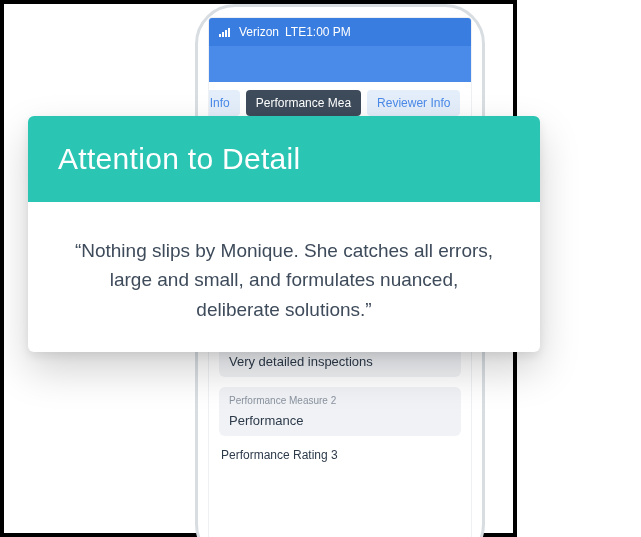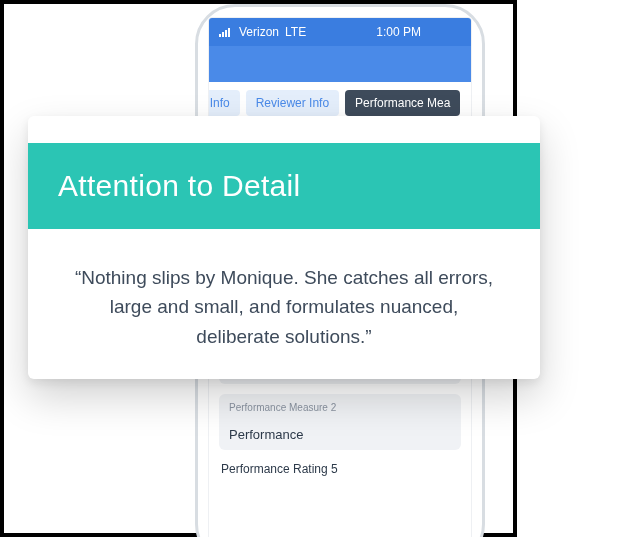--- a/index.html
+++ b/index.html
@@ -37,21 +37,21 @@
     height: 28px;
     background: #3a7de0;
     color: #fff;
     display: flex;
     align-items: center;
     padding: 0 10px;
     font-size: 12px;
     font-weight: 500;
   }
   .status-left { display: flex; align-items: center; gap: 6px; }
-  .status-center { flex: 1; text-align: right; }
+  .status-center { flex: 1; text-align: left; }
   .signal-icon svg { display: block; }
   .header-bar {
     height: 36px;
     background: #4a8ae8;
   }
   .tabs {
     display: flex;
     gap: 6px;
     padding: 8px 8px;
     background: #fff;
@@ -81,21 +81,21 @@
   .hr { height: 1px; background: #e5e8ec; margin: 2px 0; }
   .spacer { height: 170px; } 
   .field-card {
     background: #f0f2f5;
     border-radius: 6px;
     padding: 8px 10px;
   }
   .field-label {
     font-size: 10px;
     color: #8a93a0;
-    margin-bottom: 14px;
+    margin-bottom: 7px;
   }
   .field-value {
     font-size: 13px;
     color: #2d3a4a;
   }
   .plain-label {
     font-size: 12px;
     color: #2d3a4a;
     padding: 2px 2px 0 2px;
   }
@@ -111,21 +111,20 @@
     box-shadow: 0 18px 40px rgba(0,0,0,0.18), 0 4px 10px rgba(0,0,0,0.08);
     overflow: hidden;
   }
   .card-header {
     background: #2bc5b4;
     color: #fff;
     padding: 26px 30px;
     font-size: 30px;
     font-weight: 300;
     letter-spacing: 0.3px;
-    margin-top: 27px;
   }
   .card-body {
     padding: 34px 40px 28px 40px;
     text-align: center;
     color: #3e4b5b;
     font-size: 19px;
     line-height: 1.55;
   }
 </style>
 </head>
@@ -150,39 +149,39 @@
           <span>LTE</span>
         </div>
         <div class="status-center">1:00 PM</div>
         <div style="width:40px"></div>
       </div>
 
       <div class="header-bar"></div>
 
       <div class="tabs">
         <div class="tab partial-left">ee Info</div>
+        <div class="tab active">Performance Mea</div>
         <div class="tab">Reviewer Info</div>
-        <div class="tab active">Performance Mea</div>
       </div>
 
       <div class="form-area">
         <div class="hr"></div>
         <div class="spacer"></div>
 
         <div class="field-card">
           <div class="field-label">Performance Measure Notes 1</div>
           <div class="field-value">Very detailed inspections</div>
         </div>
 
         <div class="field-card">
           <div class="field-label">Performance Measure 2</div>
           <div class="field-value">Performance</div>
         </div>
 
-        <div class="plain-label">Performance Rating 5</div>
+        <div class="plain-label">Performance Rating 3</div>
       </div>
 
     </div>
   </div>
 
   <div class="card">
     <div class="card-header">Attention to Detail</div>
     <div class="card-body">“Nothing slips by Monique. She catches all errors, large and small, and formulates nuanced, deliberate solutions.”</div>
   </div>
 

